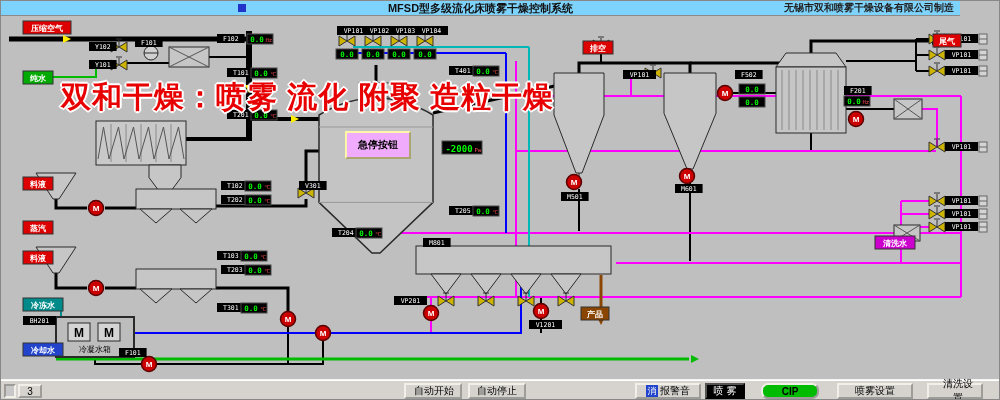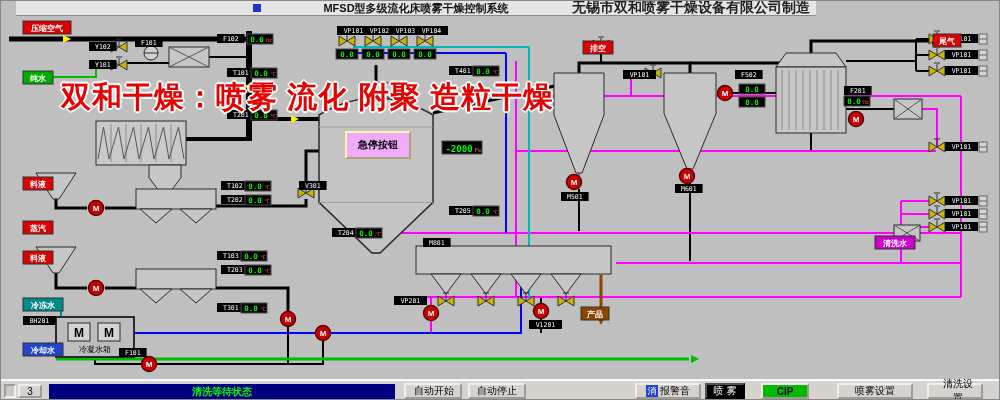--- a/index.html
+++ b/index.html
@@ -1,24 +1,24 @@
 <!DOCTYPE html>
 <html><head>
 <meta charset="utf-8">
 <style>
   html,body{margin:0;padding:0;}
   body{font-family:"Liberation Sans", sans-serif;}
   .stage{position:relative;width:1000px;height:400px;background:#bfbfbf;overflow:hidden;
          border:1px solid #888;box-sizing:border-box;}
   
-  .hdr{position:absolute;left:0;top:0;width:800px;height:14px;background:#e5e5e5;
-       border-bottom:1px solid #8a8a8a;display:flex;align-items:center;margin-left:15px;}
+  .hdr{position:absolute;left:0;top:0;width:959px;height:14px;background:#7dd3fc;
+       border-bottom:1px solid #8a8a8a;display:flex;align-items:center;}
   .hdr .ticon{position:absolute;left:237px;top:3px;width:8px;height:8px;background:#2233cc;}
   .hdr .title{position:absolute;left:0;width:100%;text-align:center;font-size:11px;font-weight:bold;color:#111;}
-  .hdr .company{position:absolute;right:6px;font-size:14px;font-weight:bold;color:#222;}
+  .hdr .company{position:absolute;right:6px;font-size:10px;font-weight:bold;color:#222;}
   
   svg.diag{position:absolute;left:0;top:14px;}
   .estop{position:absolute;left:344px;top:130px;width:62px;height:24px;background:#f0abfc;
          border:2px outset #fff6a8;color:#000;font-size:10px;font-weight:bold;
          display:flex;align-items:center;justify-content:center;z-index:4;cursor:pointer;}
   .wmark{position:absolute;left:60px;top:76px;z-index:5;font-size:30px;font-weight:900;
          letter-spacing:1px;color:#e80000;white-space:nowrap;pointer-events:none;
          text-shadow:-2px 0 #fff,2px 0 #fff,0 -2px #fff,0 2px #fff,-1px -1px #fff,1px 1px #fff,1px -1px #fff,-1px 1px #fff;}
   
   .ftr{position:absolute;left:0;top:378px;width:1000px;height:22px;background:#d6d3ce;
@@ -613,26 +613,25 @@
       <text x="94" y="351" text-anchor="middle" font-size="8" fill="#000000" font-family="&quot;Liberation Sans&quot;,sans-serif">冷凝水箱</text>
     </svg>
 
   <div class="wmark">双和干燥：喷雾 流化 附聚 造粒干燥</div>
 
   <div class="estop">急停按钮</div>
 
   <div class="ftr">
     <span class="pbox"></span>
     <button class="btn" style="left:17px;width:24px;top:4px;height:14px;">3</button>
-    <div class="statusbar">清洗等待状态</div>
     <button class="btn" style="left:403px;width:58px;padding-left:8px;">自动开始</button>
     <button class="btn" style="left:467px;width:58px;text-align:right;">自动停止</button>
     <button class="btn" style="left:634px;width:66px;">
       <span class="alarm-ic">消</span>
       <span>报警音</span>
     </button>
     <button class="btn" style="left:704px;width:40px;background:#000;color:#fff;border-color:#555;">喷 雾</button>
-    <button class="btn" style="left:760px;width:48px;background:#00bb00;font-weight:bold;">CIP</button>
+    <button class="btn" style="left:760px;width:58px;background:#00bb00;font-weight:bold;border-radius:7px;">CIP</button>
     <button class="btn" style="left:836px;width:76px;">喷雾设置</button>
     <button class="btn" style="left:926px;width:56px;padding-left:12px;">清洗设置</button>
   </div>
 
 </div>
 
 </body></html>

